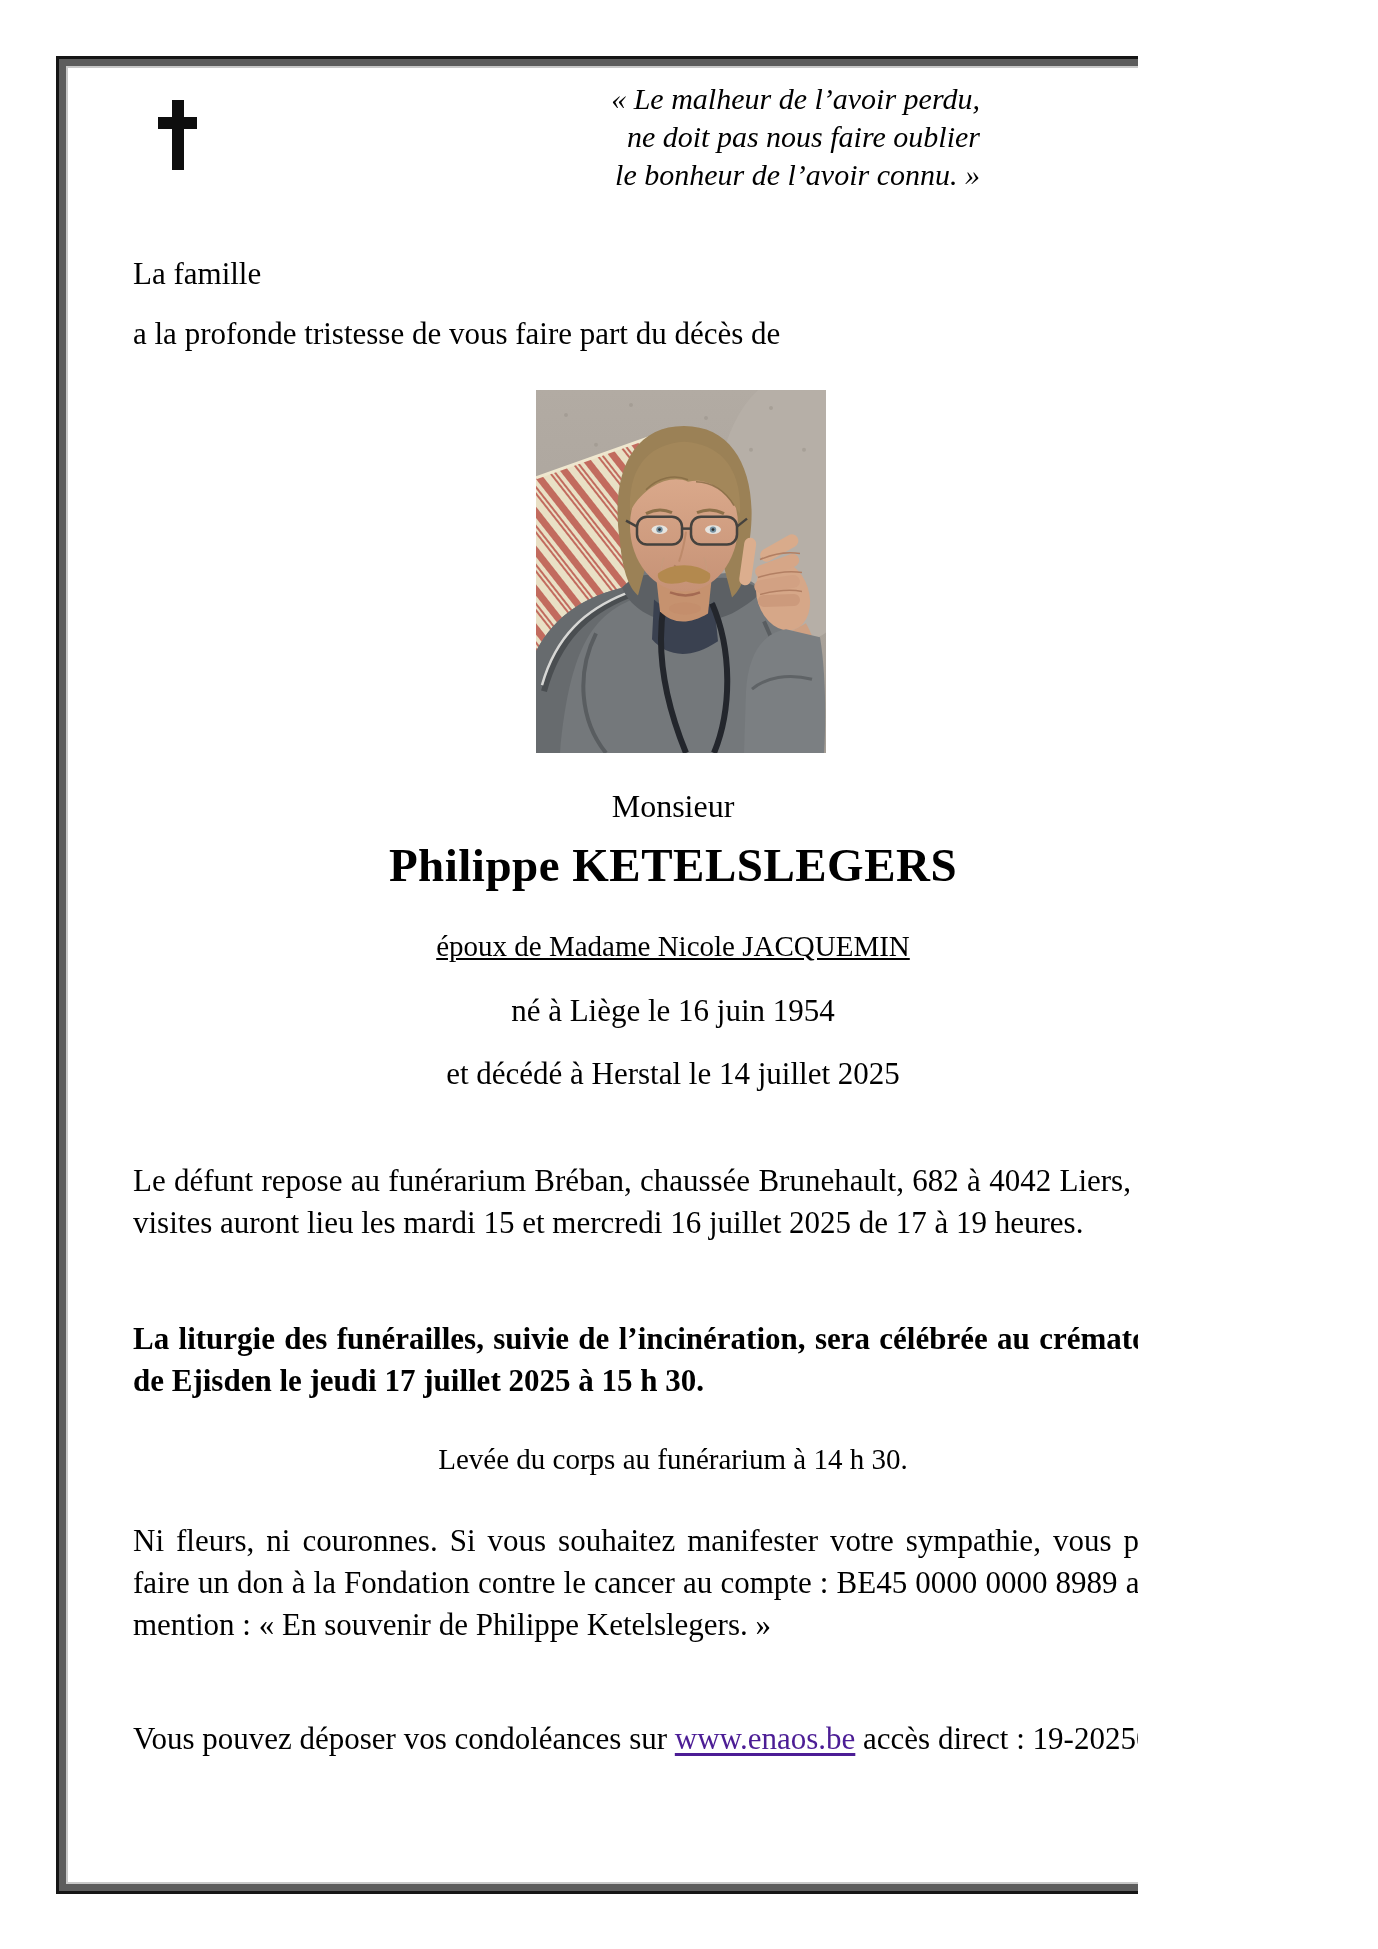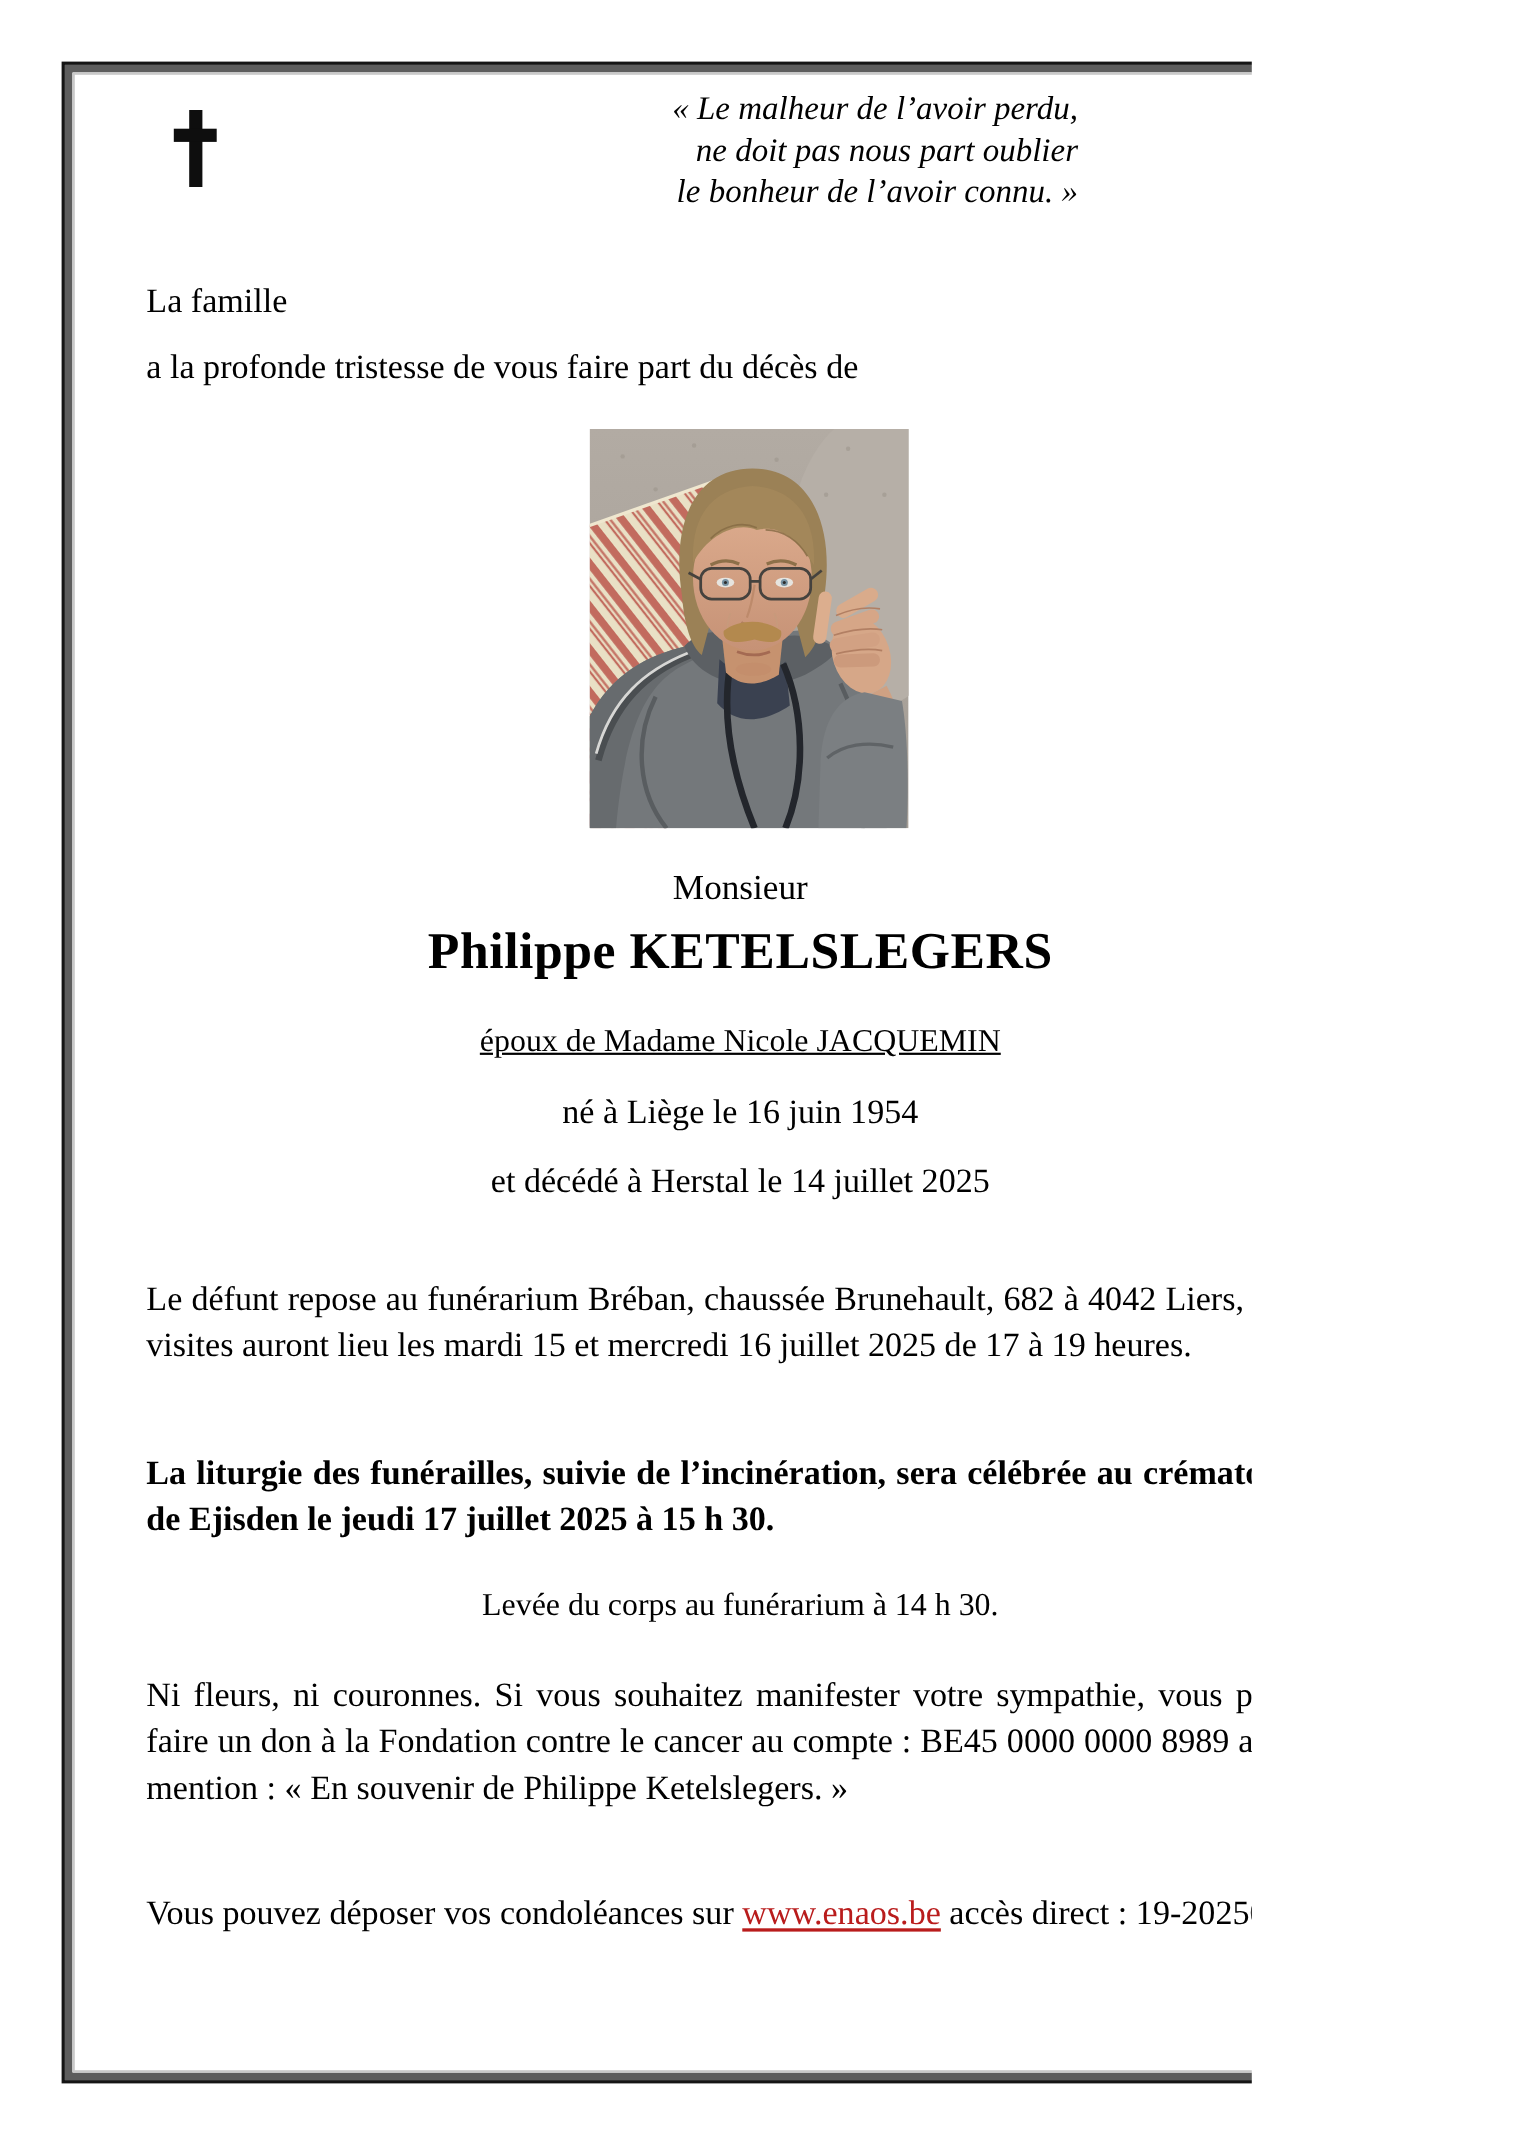--- a/index.html
+++ b/index.html
@@ -39,39 +39,39 @@
   .birth    { top:925px; font-size:31px; }
   .death    { top:988px; font-size:31px; }
 
   .para { font-size:31px; line-height:42px; text-align:justify; }
   .p-repose  { top:1092px; }
   .p-liturgy { top:1250px; font-weight:bold; }
   .p-levee   { top:1375px; font-size:29px; }
   .p-flowers { top:1452px; }
   .p-condol  { top:1650px; }
 
-  a.enaos { color:#b91c1c; text-decoration:underline; text-underline-offset:4px; cursor:pointer; }
+  a.enaos { color:#4c1d95; text-decoration:underline; text-underline-offset:4px; cursor:pointer; }
 </style>
 </head>
 <body>
 
 <div class="page">
   <div class="frame">
     <div class="frame-band">
       <div class="frame-light">
         <div class="content">
 
           <div class="abs cross">
             <div class="v"></div>
               <div class="h"></div>
           </div>
 
           <div class="abs quote">
             <span>«&nbsp;Le malheur de l’avoir perdu,</span><br>
-            <span>ne doit pas nous part oublier</span><br>
+            <span>ne doit pas nous faire oublier</span><br>
             <span>le bonheur de l’avoir connu.&nbsp;»</span>
           </div>
 
           <div class="abs line-famille">La famille</div>
           <div class="abs line-announce">a la profonde tristesse de vous faire part du décès de</div>
 
           <div class="abs photo">
             <svg viewBox="0 0 290 364" preserveAspectRatio="none" role="img">
               <defs>
                 <linearGradient id="couchG" x1="0" y1="0" x2="0" y2="1">

